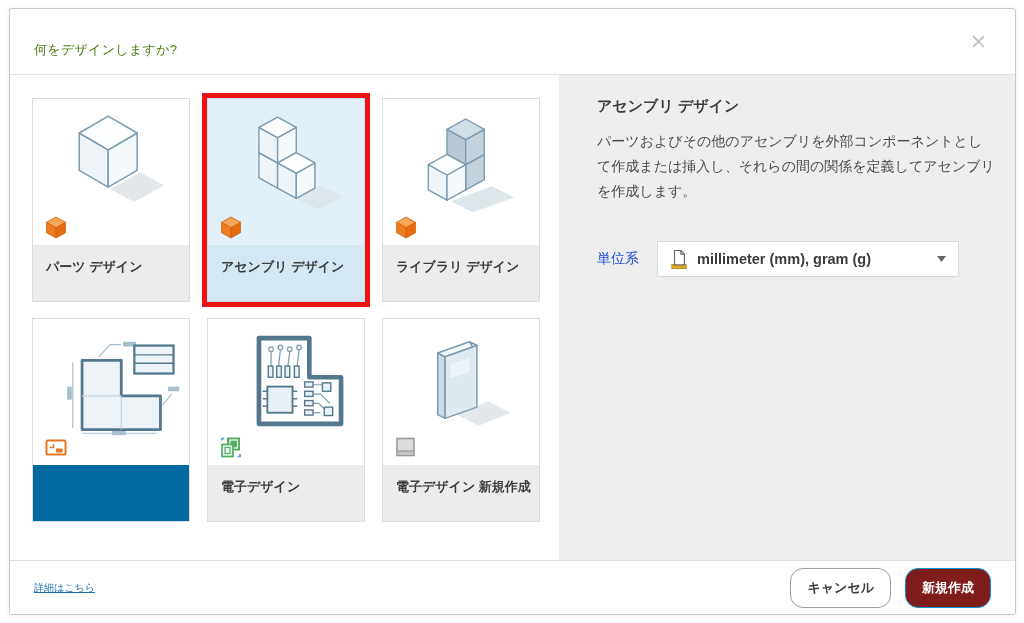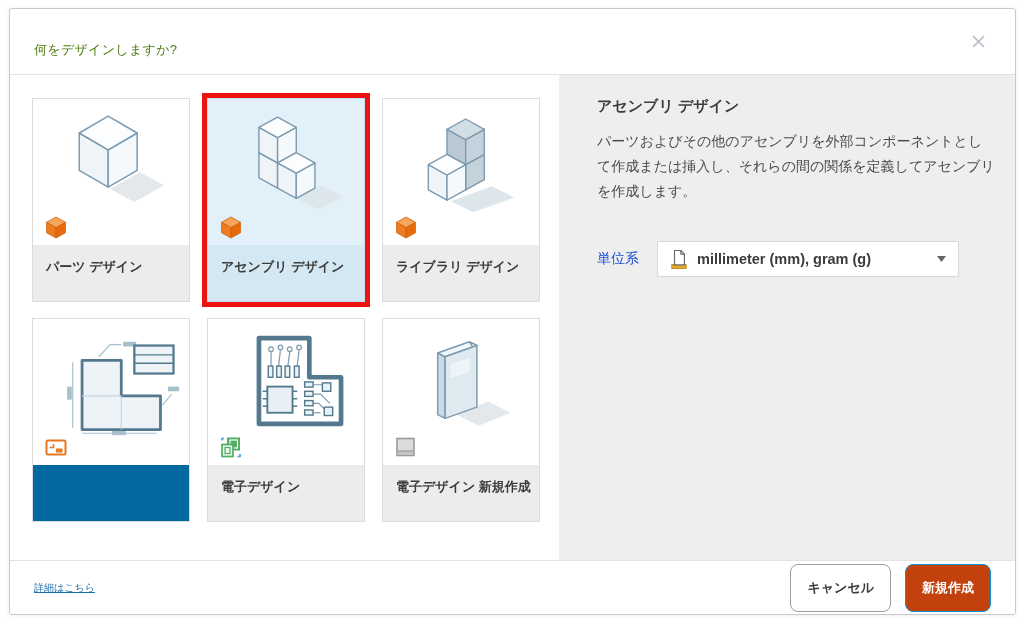--- a/index.html
+++ b/index.html
@@ -48,24 +48,24 @@
   .unit-dd { width: 302px; height: 36px; background: #fff; border: 1px solid #d8d8d8;
     border-radius: 2px; display: flex; align-items: center; gap: 9px; padding: 0 12px;
     cursor: pointer; }
   .unit-dd .val { font-size: 14.5px; font-weight: 600; color: #3c3c3c; flex: 1; }
 
   
   .ftr { height: 54px; flex: 0 0 54px; border-top: 1px solid #e2e2e2;
     display: flex; align-items: center; padding: 0 24px; background: #fff; }
   .more-link { font-size: 10px; color: #1a70ad; text-decoration: underline; cursor: pointer; }
   .btns { margin-left: auto; display: flex; gap: 14px; }
-  .btn { height: 48px; min-width: 86px; padding: 0 16px; font-size: 13px; font-weight: 600;
-    border-radius: 8px; cursor: pointer; font-family: inherit; }
+  .btn { height: 40px; min-width: 86px; padding: 0 16px; font-size: 13px; font-weight: 600;
+    border-radius: 13px; cursor: pointer; font-family: inherit; }
   .btn-cancel { background: #ffffff; border: 1px solid #9e9e9e; color: #3c3c3c; }
-  .btn-create { background: #c2410c; border: 1px solid #0a96d6; color: #ffffff; }
+  .btn-create { background: #7f1d1d; border: 1px solid #0a96d6; color: #ffffff; }
 </style>
 </head>
 <body>
 
 <div class="dialog">
 
   <div class="hdr">
     <span class="hdr-title">何をデザインしますか?</span>
     <button class="close-btn">
       <svg width="15" height="15" viewBox="0 0 15 15">

